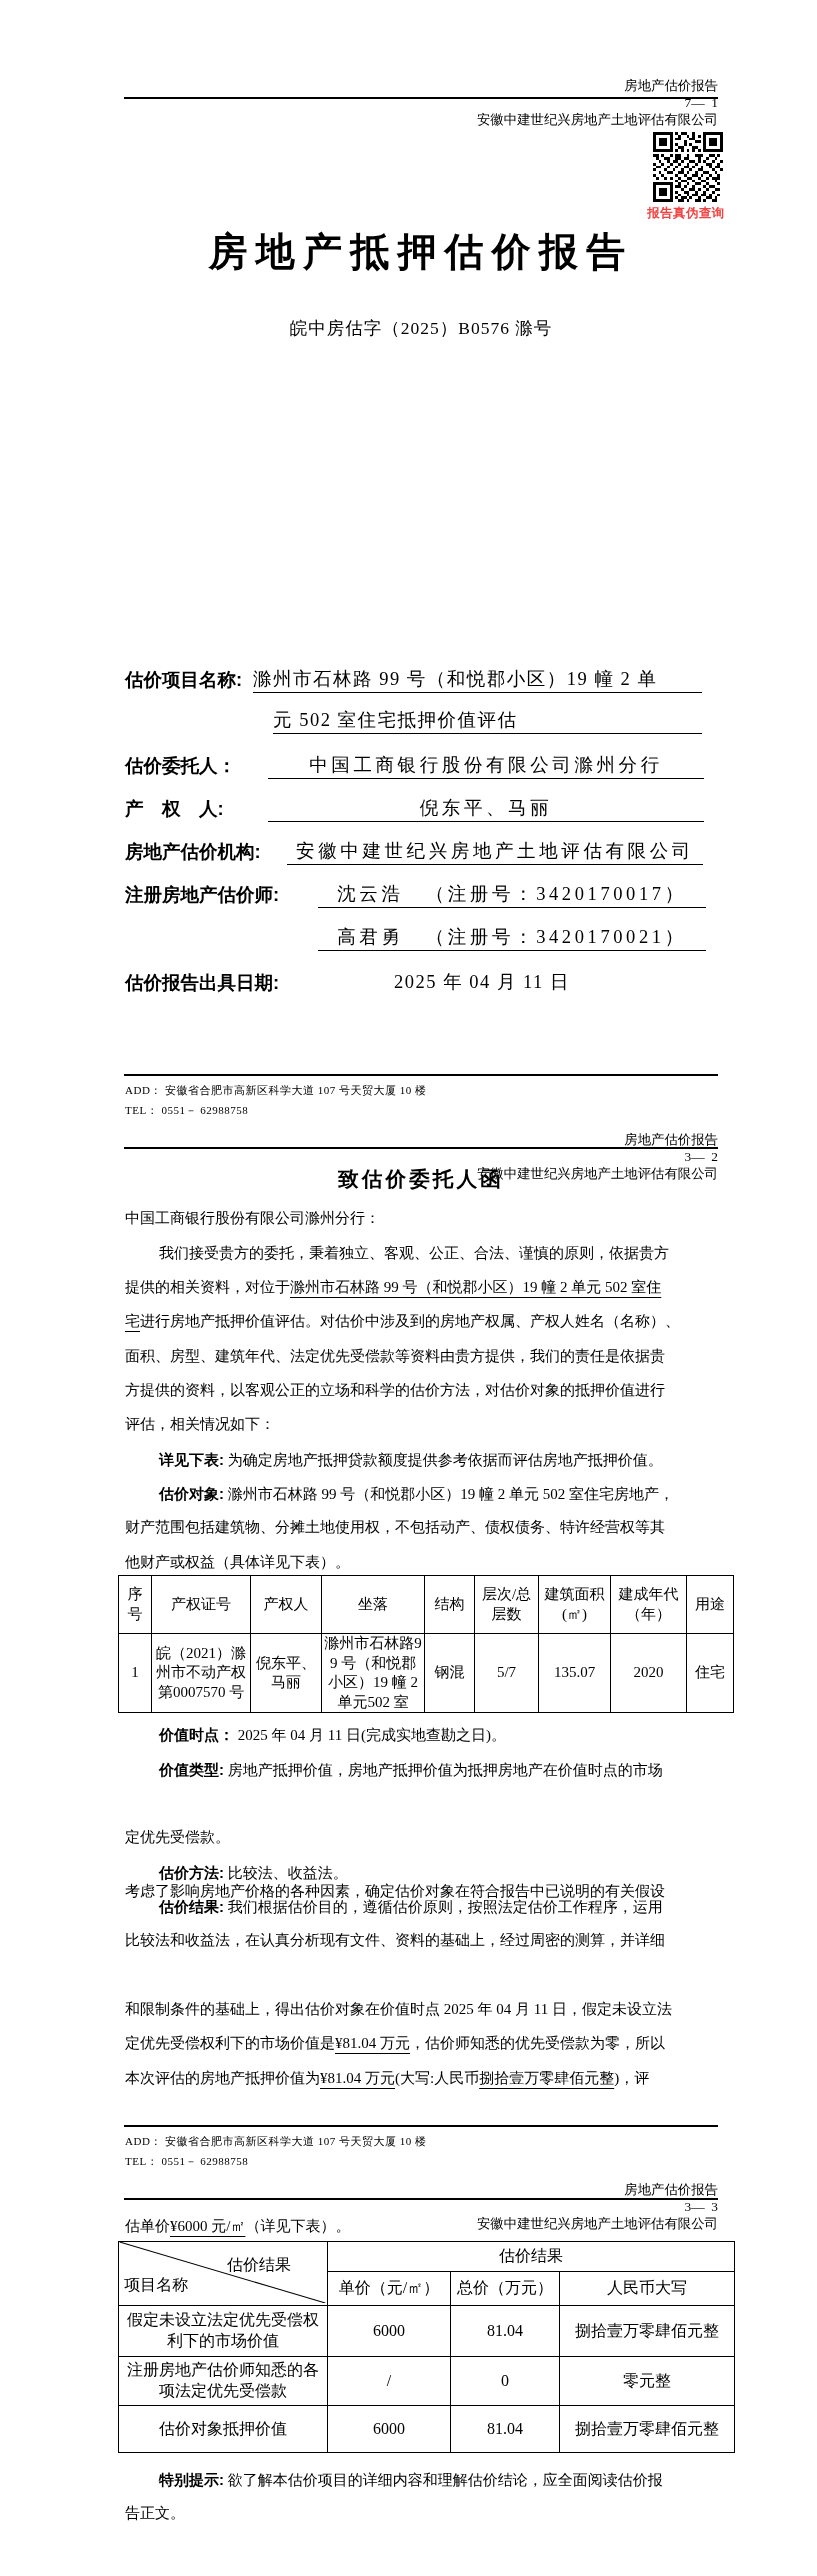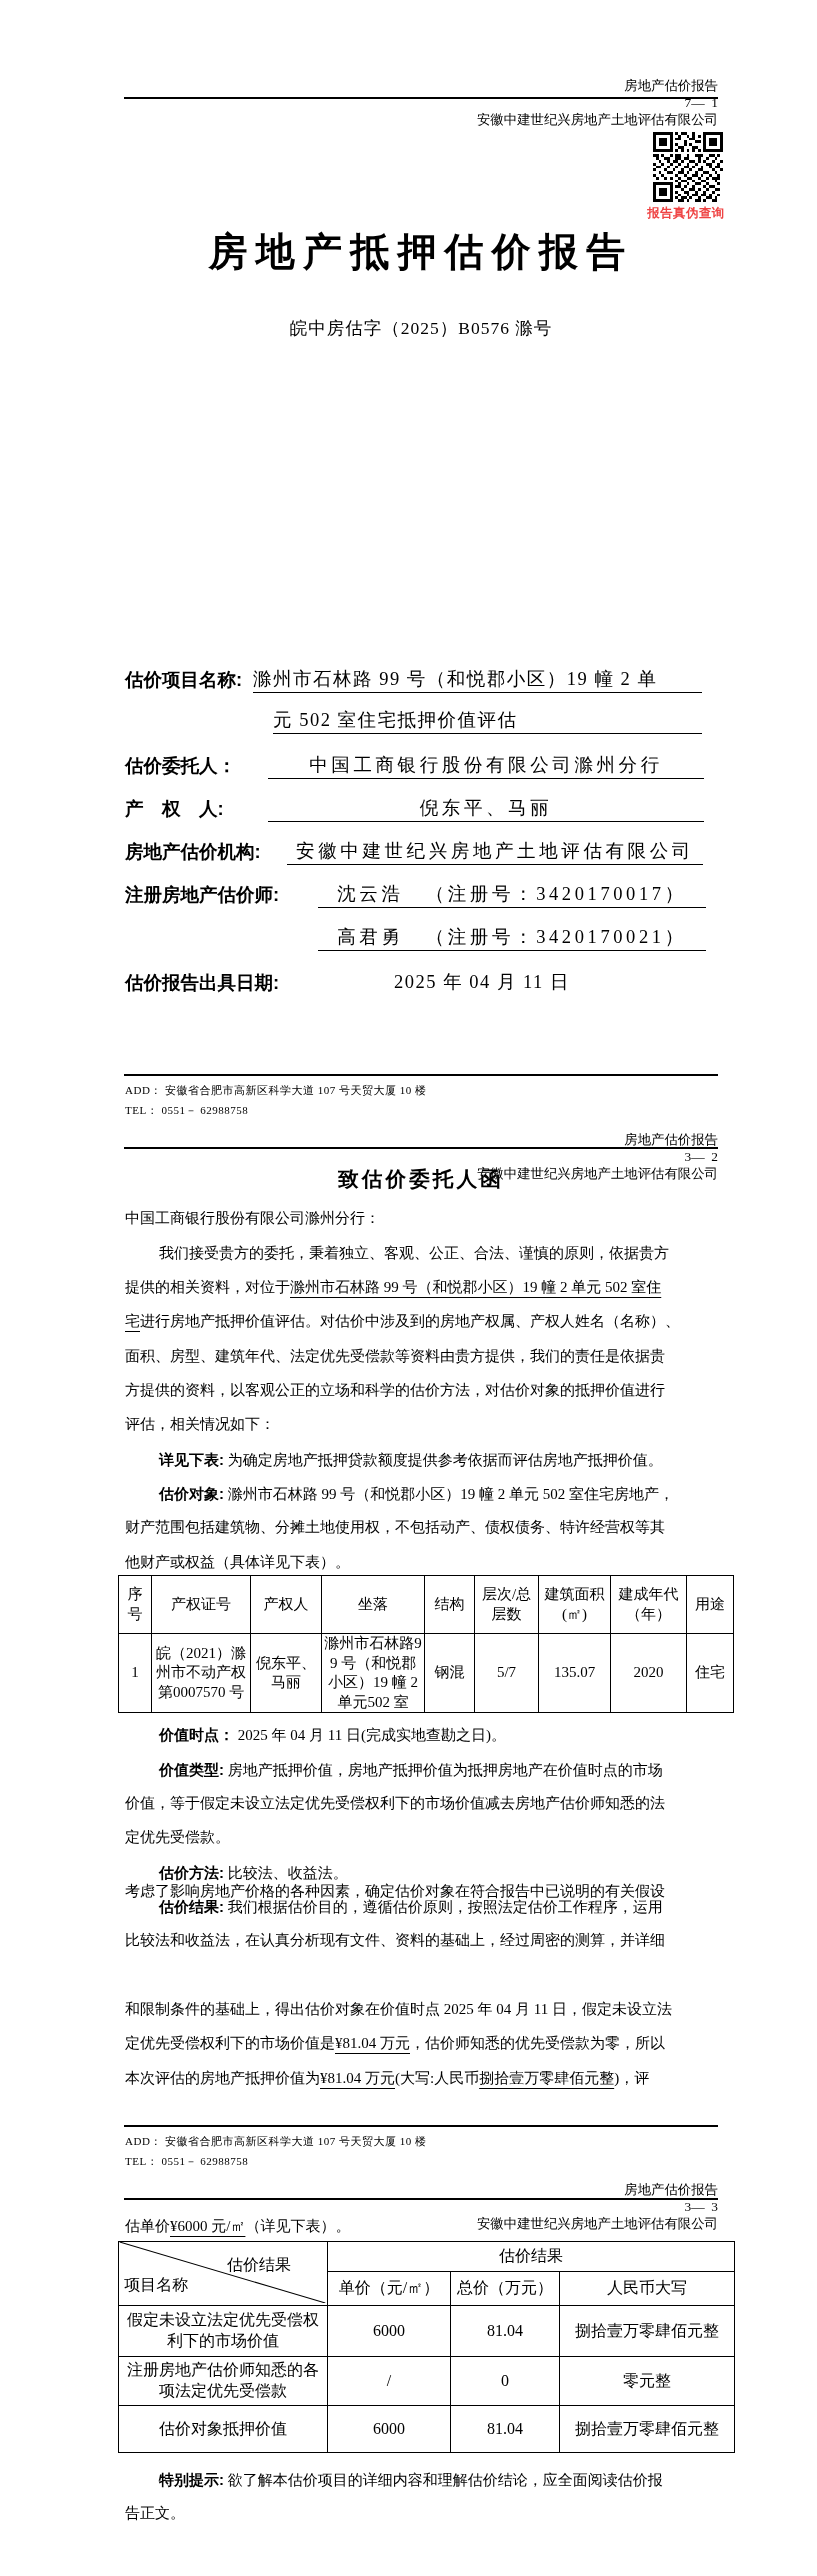--- a/index.html
+++ b/index.html
@@ -280,21 +280,20 @@
       <td>5/7</td>
       <td>135.07</td>
       <td>2020</td>
       <td>住宅</td>
     </tr>
   </tbody>
     </table>
 
   <div class="line" style="left:159px;top:1723px;"><span class="seg-b">价值时点：</span><span> 2025 年 04 月 11 日(完成实地查勘之日)。</span></div>
   <div class="line" style="left:159px;top:1758px;"><span class="seg-b">价值类型:</span><span> 房地产抵押价值，房地产抵押价值为抵押房地产在价值时点的市场</span></div>
-  <div class="line" style="left:125px;top:1792px;">价值，等于假定未设立法定优先受偿权利下的市场价值减去房地产估价师知悉的法</div>
   <div class="line" style="left:125px;top:1826px;">定优先受偿款。</div>
   <div class="line" style="left:159px;top:1861px;"><span class="seg-b">估价方法:</span><span> 比较法、收益法。</span></div>
   <div class="line" style="left:159px;top:1895px;"><span class="seg-b">估价结果:</span><span> 我们根据估价目的，遵循估价原则，按照法定估价工作程序，运用</span></div>
   <div class="line" style="left:125px;top:1929px;">比较法和收益法，在认真分析现有文件、资料的基础上，经过周密的测算，并详细</div>
   <div class="line" style="left:125px;top:1880px;">考虑了影响房地产价格的各种因素，确定估价对象在符合报告中已说明的有关假设</div>
   <div class="line" style="left:125px;top:1998px;">和限制条件的基础上，得出估价对象在价值时点 2025 年 04 月 11 日，假定未设立法</div>
   <div class="line" style="left:125px;top:2032px;"><span>定优先受偿权利下的市场价值是</span><span class="seg-u">¥81.04 万元</span><span>，估价师知悉的优先受偿款为零，所以</span></div>
   <div class="line" style="left:125px;top:2067px;"><span>本次评估的房地产抵押价值为</span><span class="seg-u">¥81.04 万元</span><span>(大写:人民币</span><span class="seg-u">捌拾壹万零肆佰元整</span><span>)，评</span></div>
 
   <div class="rule" style="top:2125px;"></div>

